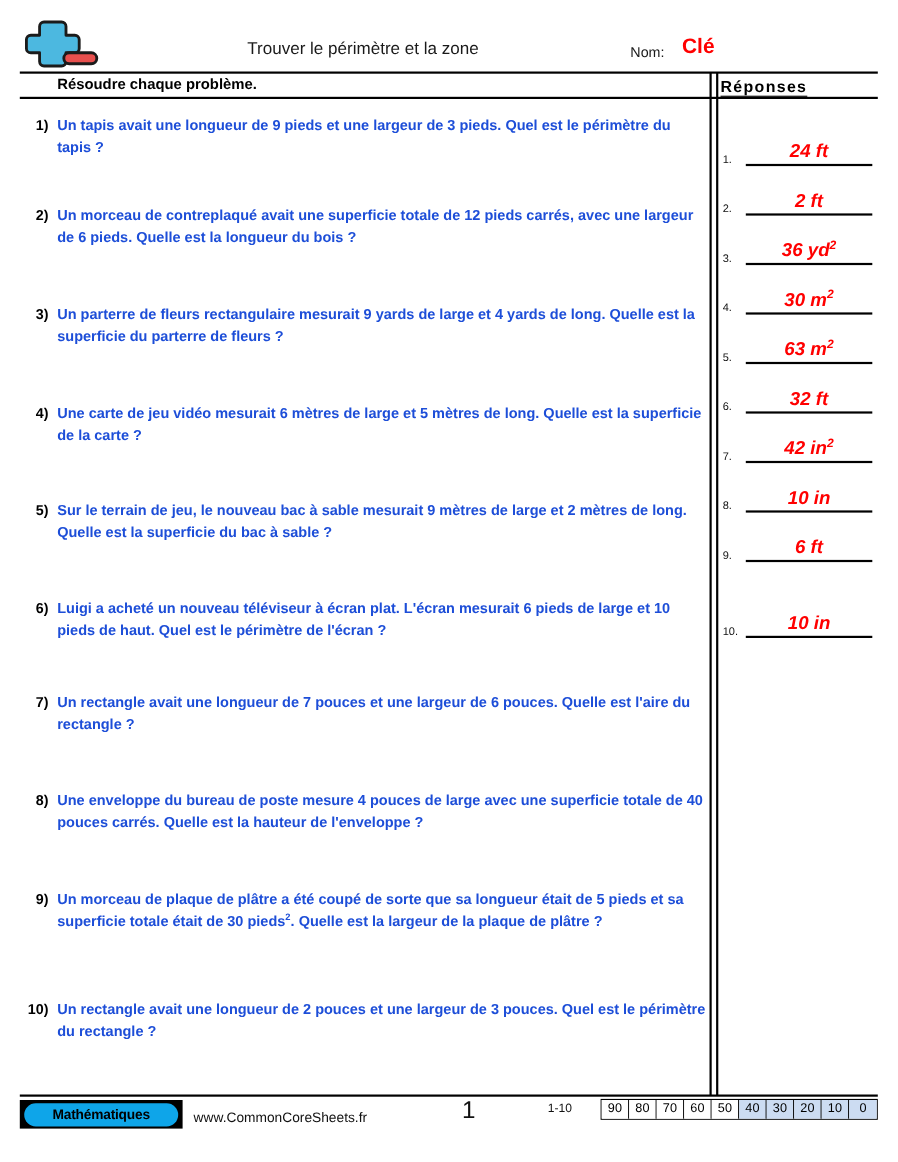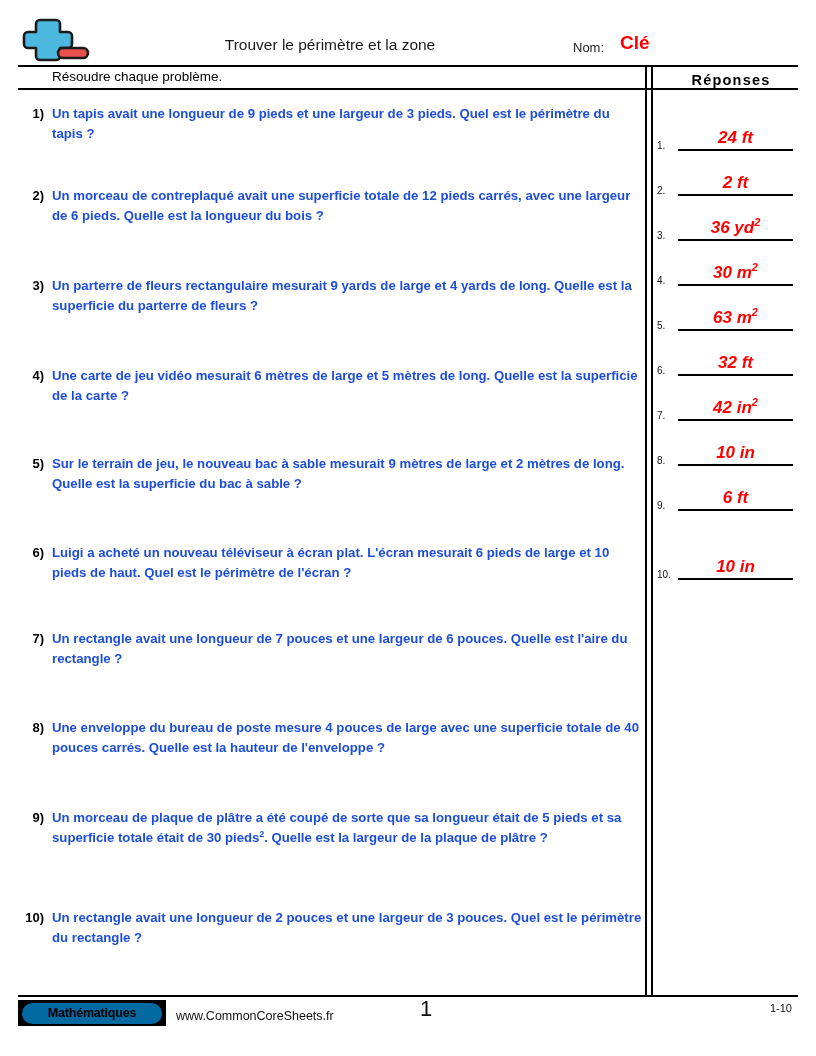--- a/index.html
+++ b/index.html
@@ -81,21 +81,21 @@
     left: 651px; top: 66px;
     width: 2px; height: 930px;
     background: #000;
   }
 
   
   #instruction {
     position: absolute;
     left: 20px; top: 69px;
     font-size: 13.5px;
-    font-weight: normal;
+    font-weight: bold;
     color: #000;
     padding-left: 32px;
   }
 
   
   #questions {
     position: absolute;
     left: 18px; top: 96px;
     width: 626px;
   }
@@ -133,21 +133,21 @@
   #answers {
     position: absolute;
     left: 655px; top: 66px;
     width: 161px;
     height: 500px;
   }
   #answers-title {
     position: absolute;
     left: 0; top: 6px;
     width: 152px;
-    text-align: center;
+    text-align: left;
     font-size: 14.5px;
     font-weight: bold;
     letter-spacing: 1.2px;
     text-decoration: underline;
     text-underline-offset: 3px;
   }
   .a-row {
     position: absolute;
     left: 0;
     width: 152px;
@@ -197,21 +197,21 @@
     left: 18px; top: 5px;
     width: 148px; height: 26px;
     background: #000000;
     display: flex;
     align-items: center;
     justify-content: center;
   }
   #brand-pill {
     width: 140px;
     height: 21px;
-    background: #0369a1;
+    background: #0ea5e9;
     border-radius: 11px;
     display: flex;
     align-items: center;
     justify-content: center;
   }
   #brand-text {
     font-size: 12.5px;
     font-weight: bold;
     color: #000;
     letter-spacing: -0.2px;
@@ -414,15 +414,27 @@
     <div id="brand-pill">
       <span id="brand-text">Mathématiques</span>
     </div>
   </div>
 
   <div id="site-url">www.CommonCoreSheets.fr</div>
   <div id="page-number">1</div>
 
   <div id="scale">
     <span id="scale-range">1-10</span>
+    <div id="scale-cells">
+      <div class="scale-cell">90</div>
+      <div class="scale-cell">80</div>
+      <div class="scale-cell">70</div>
+      <div class="scale-cell">60</div>
+      <div class="scale-cell">50</div>
+      <div class="scale-cell hl">40</div>
+      <div class="scale-cell hl">30</div>
+      <div class="scale-cell hl">20</div>
+      <div class="scale-cell hl">10</div>
+      <div class="scale-cell hl">0</div>
+    </div>
   </div>
 
 </div>
 
 </body></html>

